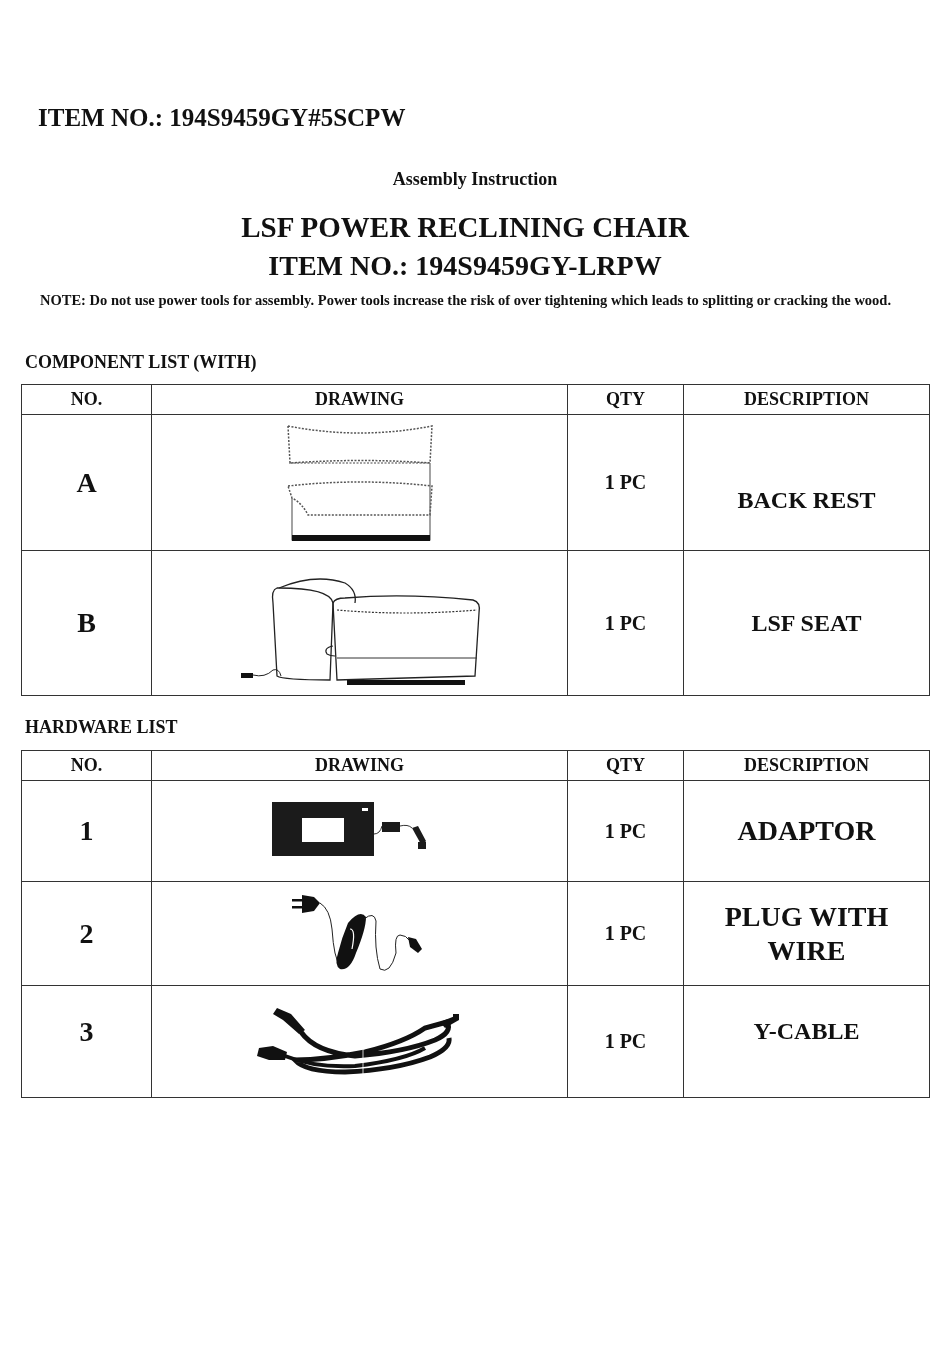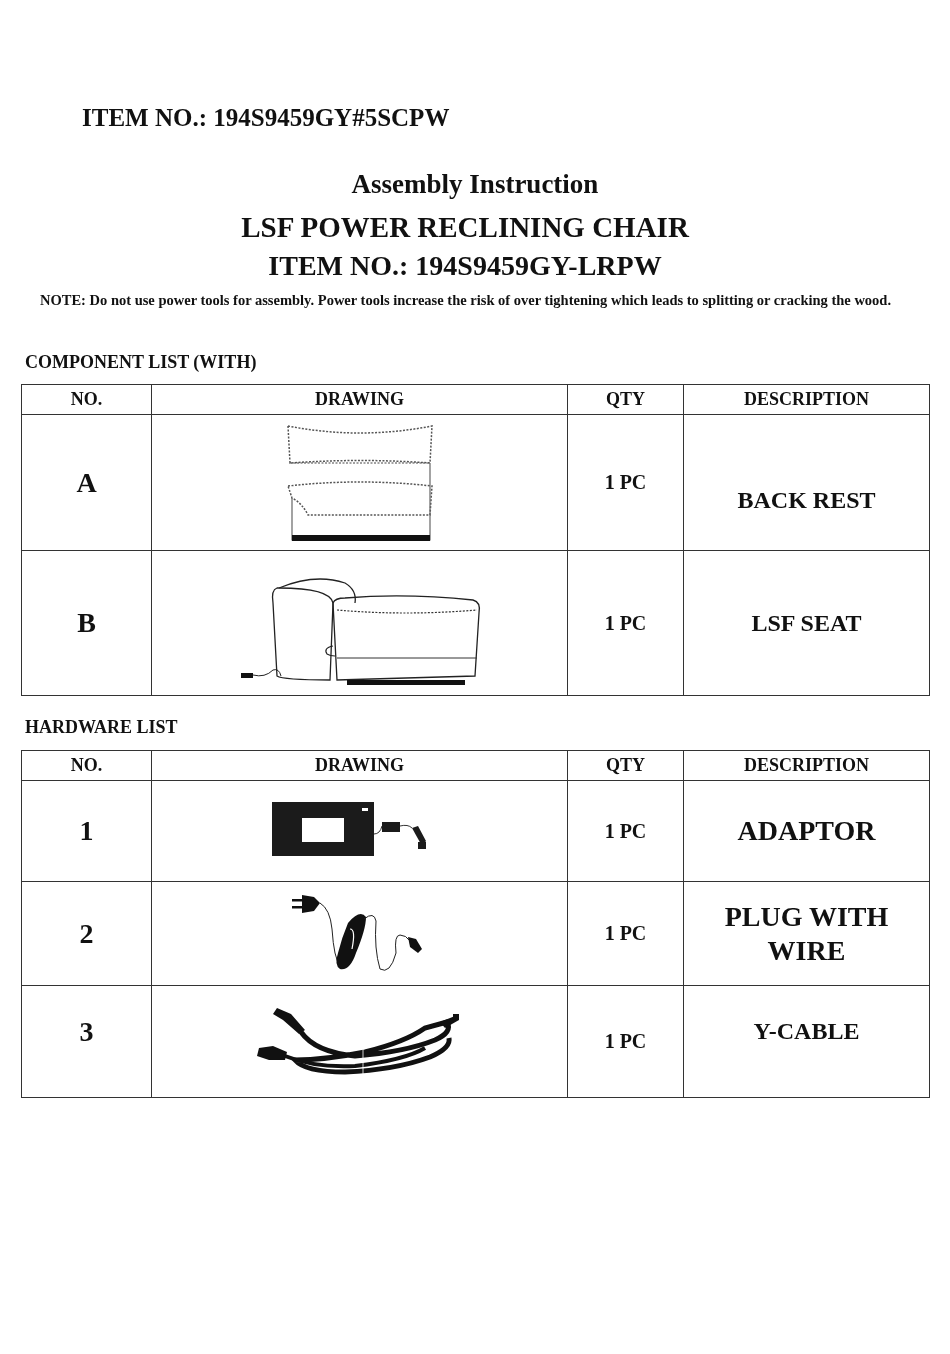--- a/index.html
+++ b/index.html
@@ -1,20 +1,20 @@
 <!DOCTYPE html>
 <html><head>
 <meta charset="utf-8">
 <style>
   html, body { margin: 0; padding: 0; background: #ffffff; }
   body { width: 950px; height: 1354px; position: relative; overflow: hidden;
          font-family: "Liberation Serif", "DejaVu Serif", serif; color: #111; font-weight: bold; }
   .abs { position: absolute; }
-  .item-top { left: 38px; top: 104px; font-size: 25px; white-space: nowrap; margin-left: 44px; }
-  .title1 { left: 0; width: 950px; top: 169px; font-size: 27px; text-align: center; }
+  .item-top { left: 38px; top: 104px; font-size: 25px; white-space: nowrap; }
+  .title1 { left: 0; width: 950px; top: 169px; font-size: 18px; text-align: center; }
   .title2 { left: 0; width: 930px; top: 211px; font-size: 29px; text-align: center; }
   .title3 { left: 0; width: 930px; top: 250px; font-size: 28px; text-align: center; }
   .note { left: 23px; top: 291px; width: 905px; font-size: 14.5px; line-height: 19px; margin-left: 17px; }
   .section { left: 25px; font-size: 18px; }
   table.grid { position: absolute; left: 21px; width: 908px; border-collapse: collapse; table-layout: fixed; border-radius: 23px; }
   table.grid td, table.grid th { border: 1.5px solid #333; text-align: center; vertical-align: middle; padding: 0; }
   table.grid th { font-size: 18px; height: 29px; }
   .c-no { width: 129px; } .c-draw { width: 415px; } .c-qty { width: 115px; } .c-desc { width: 245px; }
   .no-big { font-size: 28px; }
   .qty-big { font-size: 20px; }

